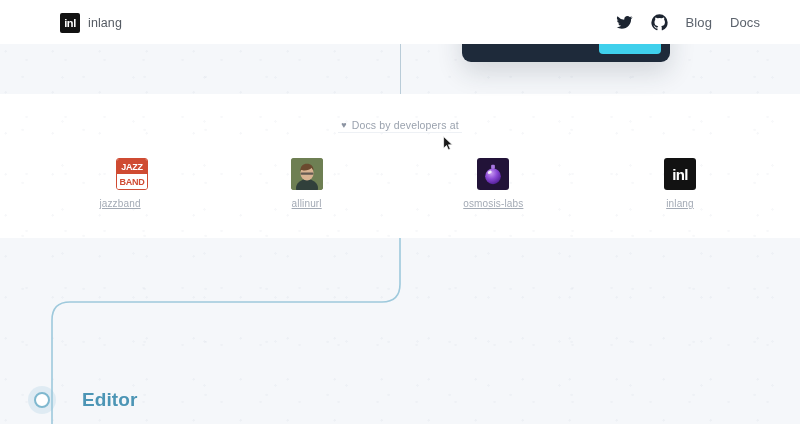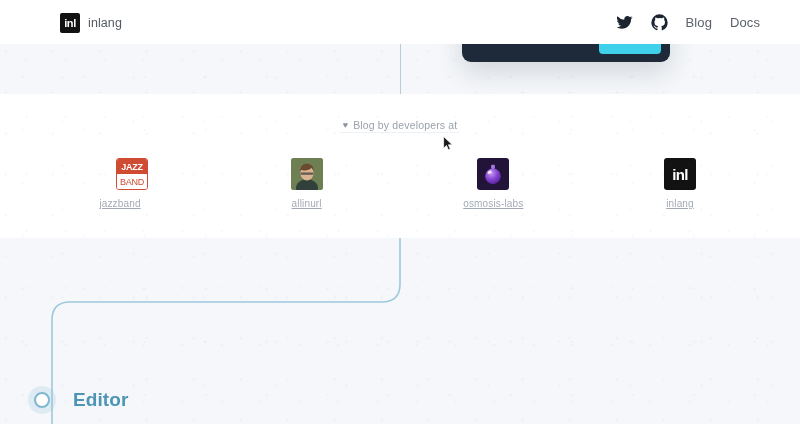--- a/index.html
+++ b/index.html
@@ -230,21 +230,21 @@
     display: flex;
     align-items: center;
     justify-content: center;
     letter-spacing: -.2px;
   }
   .jb-bot {
     flex: 1;
     background: #ffffff;
     color: #cf4b32;
     font-size: 9px;
-    font-weight: 400;
+    font-weight: 700;
     display: flex;
     align-items: center;
     justify-content: center;
     letter-spacing: -.2px;
   }
 
   
   .tile-osmosis {
     background: #221338;
     display: flex;
@@ -272,21 +272,21 @@
     letter-spacing: -.7px;
   }
 
   
   .editor-node {
     position: absolute;
     left: 28px; top: 386px;
     z-index: 20;
     display: flex;
     align-items: center;
-    gap: 17px;
+    gap: 26px;
   }
   .node-dot {
     position: relative;
     width: 28px; height: 28px;
     border-radius: 50%;
     background: rgba(145,197,217,.22);
     display: flex;
     align-items: center;
     justify-content: center;
   }
@@ -355,21 +355,21 @@
 
       <a class="nav-link" href="#">Blog</a>
       <a class="nav-link" href="#">Docs</a>
 
     </nav>
   </header>
 
   <div class="loved-wrap">
     <div class="loved-pill">
       <span class="heart">♥</span>
-      <span>Blog by developers at</span>
+      <span>Docs by developers at</span>
     </div>
   </div>
 
   <div class="logos">
 
     <div class="logo-item">
       <div class="logo-tile tile-jazzband">
         <div class="jb-top">JAZZ</div>
         <div class="jb-bot">BAND</div>
       </div>

